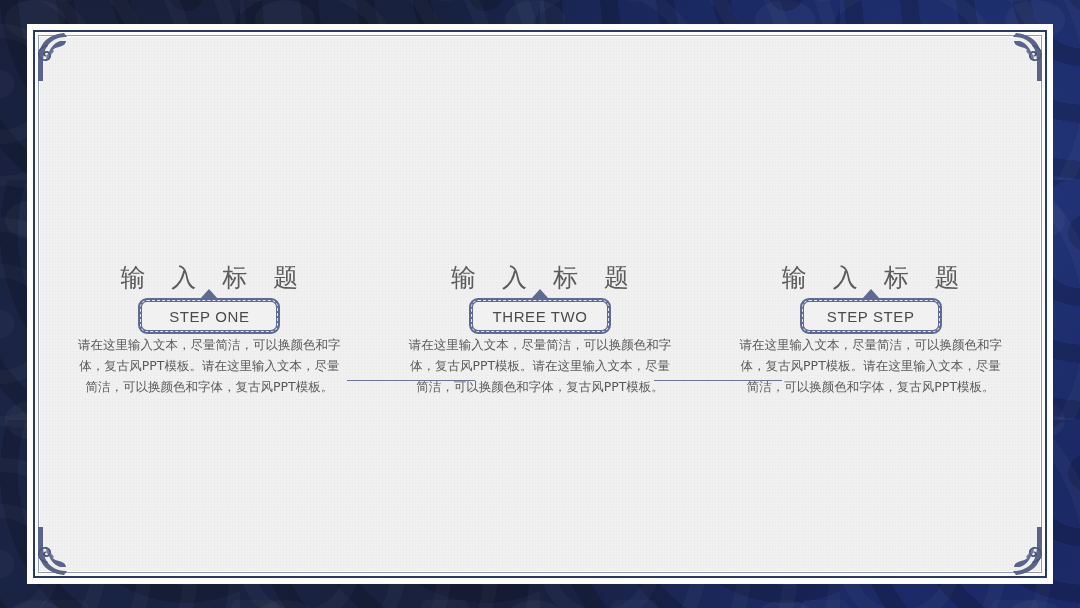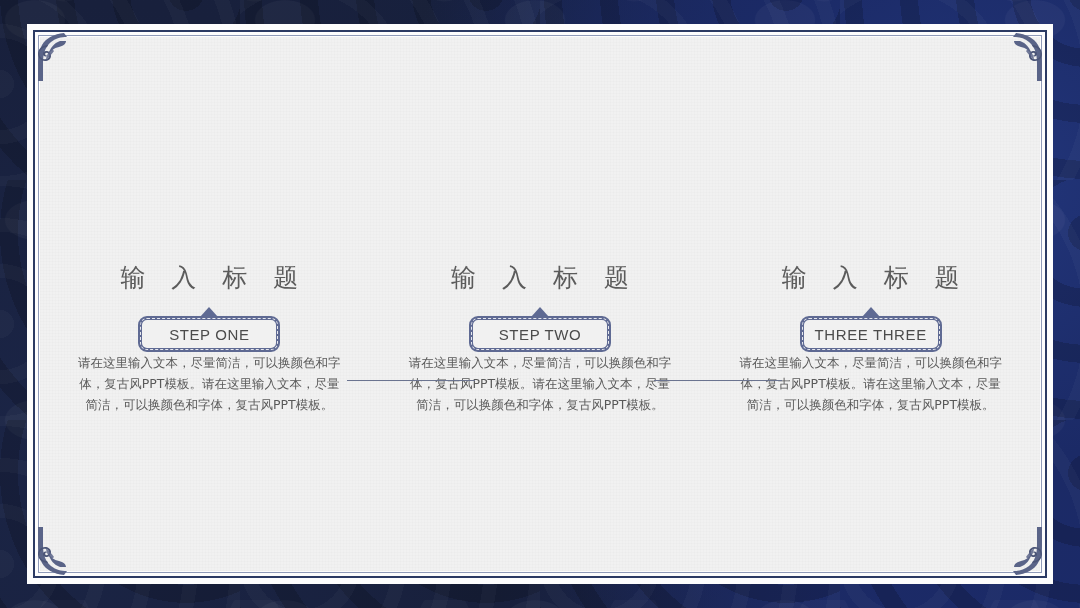--- a/index.html
+++ b/index.html
@@ -86,21 +86,21 @@
   .step{
     width:300px;position:relative;
     display:flex;flex-direction:column;align-items:center;
   }
   .step-title{
     margin-top:228px;
     font-size:25px;color:#5b5b5b;letter-spacing:9px;
     text-indent:9px;line-height:1;font-weight:400;
     font-family:"DejaVu Sans","Liberation Sans",sans-serif;
   }
-  .box-wrap{position:relative;margin-top:26px;border-radius:17px;}
+  .box-wrap{position:relative;margin-top:8px;border-radius:17px;}
   .notch{
     position:absolute;left:50%;top:-9px;margin-left:-9px;
     width:0;height:0;
     border-left:9px solid transparent;
     border-right:9px solid transparent;
     border-bottom:10px solid #5f6a93;
     z-index:3;
   }
   .step-box{
     position:relative;
@@ -198,31 +198,31 @@
         </div>
       </div>
       <div class="step-body">请在这里输入文本，尽量简洁，可以换颜色和字体，复古风PPT模板。请在这里输入文本，尽量简洁，可以换颜色和字体，复古风PPT模板。</div>
     </div>
 
     <div class="step">
       <div class="step-title">输 入 标 题</div>
       <div class="box-wrap">
         <div class="notch"></div>
         <div class="step-box">
-          <span class="step-label">STEP TWO</span>
+          <span class="step-label">THREE TWO</span>
         </div>
       </div>
       <div class="step-body">请在这里输入文本，尽量简洁，可以换颜色和字体，复古风PPT模板。请在这里输入文本，尽量简洁，可以换颜色和字体，复古风PPT模板。</div>
     </div>
 
     <div class="step">
       <div class="step-title">输 入 标 题</div>
       <div class="box-wrap">
         <div class="notch"></div>
         <div class="step-box">
-          <span class="step-label">THREE THREE</span>
+          <span class="step-label">STEP STEP</span>
         </div>
       </div>
       <div class="step-body">请在这里输入文本，尽量简洁，可以换颜色和字体，复古风PPT模板。请在这里输入文本，尽量简洁，可以换颜色和字体，复古风PPT模板。</div>
     </div>
 
   </div>
 </div>
 
 </body></html>

